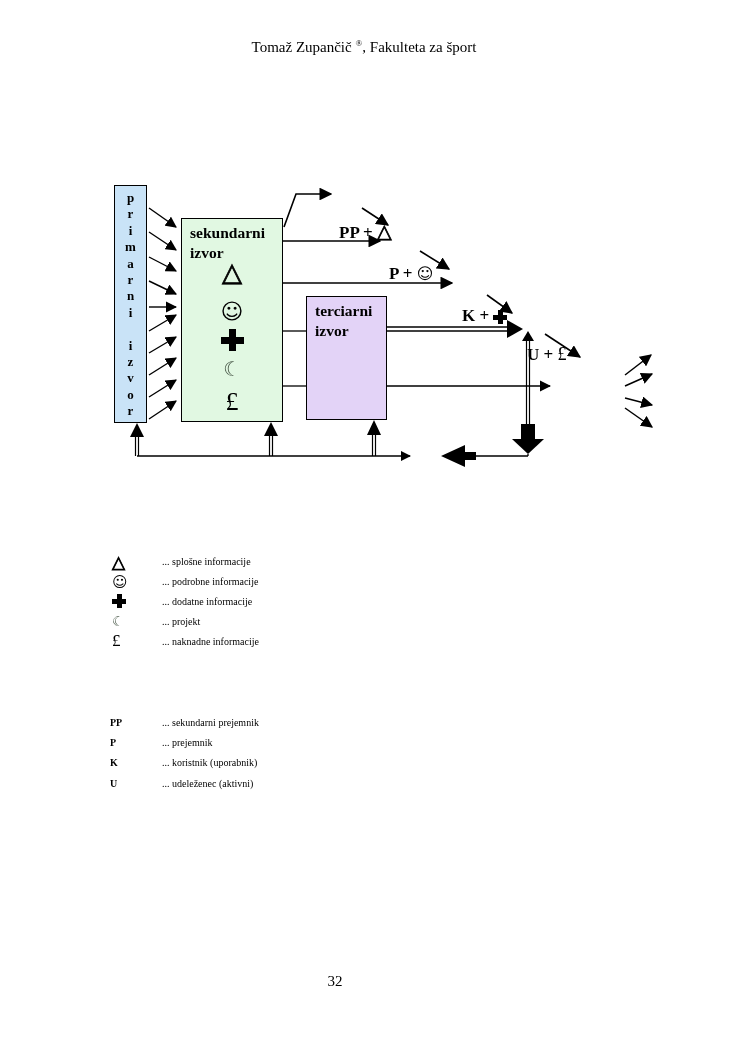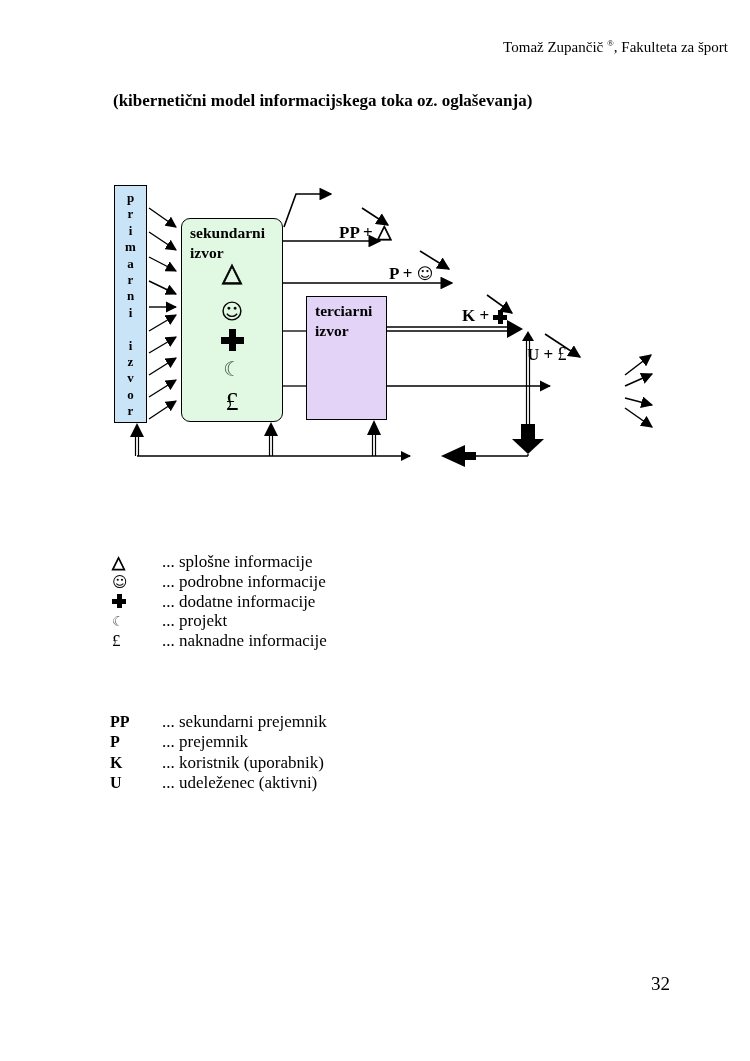--- a/index.html
+++ b/index.html
@@ -6,21 +6,21 @@
   .page{
     position:relative;
     width:750px;height:1061px;
     margin:0 auto;
     background:#ffffff;
     font-family:"Liberation Serif","DejaVu Serif",serif;
     color:#000;
     overflow:hidden;
   }
   
-  .header{position:absolute;left:0;top:38px;width:728px;text-align:right;font-size:15px;}
+  .header{position:absolute;left:0;top:38px;width:728px;text-align:center;font-size:15px;}
   .header sup{font-size:9px;vertical-align:6px;}
   
   .title{position:absolute;left:113px;top:90px;font-size:17px;font-weight:bold;line-height:22px;}
   
   .dbox{position:absolute;border:1px solid #000;box-sizing:border-box;}
   .box-label{position:absolute;font-weight:bold;font-size:15.5px;line-height:20px;white-space:nowrap;}
   .stacked{
     position:absolute;left:0;top:4px;width:100%;
     text-align:center;font-weight:bold;font-size:13px;line-height:16.4px;
     white-space:pre-line;
@@ -38,59 +38,58 @@
   .cross-13::before{left:0;top:4.5px;width:14px;height:5px;}
   .cross-13::after{left:4.5px;top:0;width:5px;height:14px;}
   
   .flow-label{position:absolute;font-weight:bold;font-size:17px;white-space:nowrap;line-height:21px;margin-top:32px;}
   .flow-label .sym{font-weight:normal;}
   
   .legend{position:absolute;left:110px;}
   .legend-row{display:flex;align-items:center;height:19.8px;}
   .legend-row .symcell{width:52px;flex:0 0 52px;display:flex;align-items:center;}
   .legend-row .symcell .ic{margin-left:2px;}
-  .legend-row .ltext{font-size:17px;white-space:nowrap;}
+  .legend-row .ltext{font-size:10px;white-space:nowrap;}
   .roles .legend-row{height:20.3px;}
-  .roles .abbr{font-weight:bold;font-size:16px;}
-  .page-number{position:absolute;left:0;top:973px;width:670px;text-align:right;font-size:19px;}
+  .roles .abbr{font-weight:bold;font-size:10px;}
+  .page-number{position:absolute;left:0;top:973px;width:670px;text-align:center;font-size:15px;}
   svg.overlay{position:absolute;left:0;top:0;pointer-events:none;}
   .moon{color:#4a5a4a;}
 </style>
 </head>
 <body>
 
 <div class="page">
 
   <div class="header">
     <span>Tomaž Zupančič</span>
     <sup>®</sup><span>, Fakulteta za šport</span>
   </div>
 
   <div class="title">
-    <div>(kibernetični model informacijskega toka oz. oglaševanja)</div>
   </div>
 
   <div class="dbox" style="left:114px;top:185px;width:33px;height:238px;background:#C9E3F7;">
     <div class="stacked">p
 r
 i
 m
 a
 r
 n
 i
 
 i
 z
 v
 o
 r</div>
   </div>
 
-  <div class="dbox" style="left:181px;top:218px;width:102px;height:204px;background:#E1F8E2;border-radius:9px;">
+  <div class="dbox" style="left:181px;top:218px;width:102px;height:204px;background:#E1F8E2;">
     <div class="box-label" style="left:8px;top:4px;">
       <div>sekundarni</div>
       <div>izvor</div>
     </div>
     <div class="symcol sym thick" style="top:40px;font-size:26px;">△</div>
     <div class="symcol sym" style="top:82px;font-size:22px;">☺</div>
     <div class="symcol" style="top:110px;"><span class="cross cross-22"></span></div>
     <div class="symcol sym moon" style="top:140px;font-size:20px;">☾</div>
     <div class="symcol" style="top:170px;font-size:26px;">£</div>
   </div>

